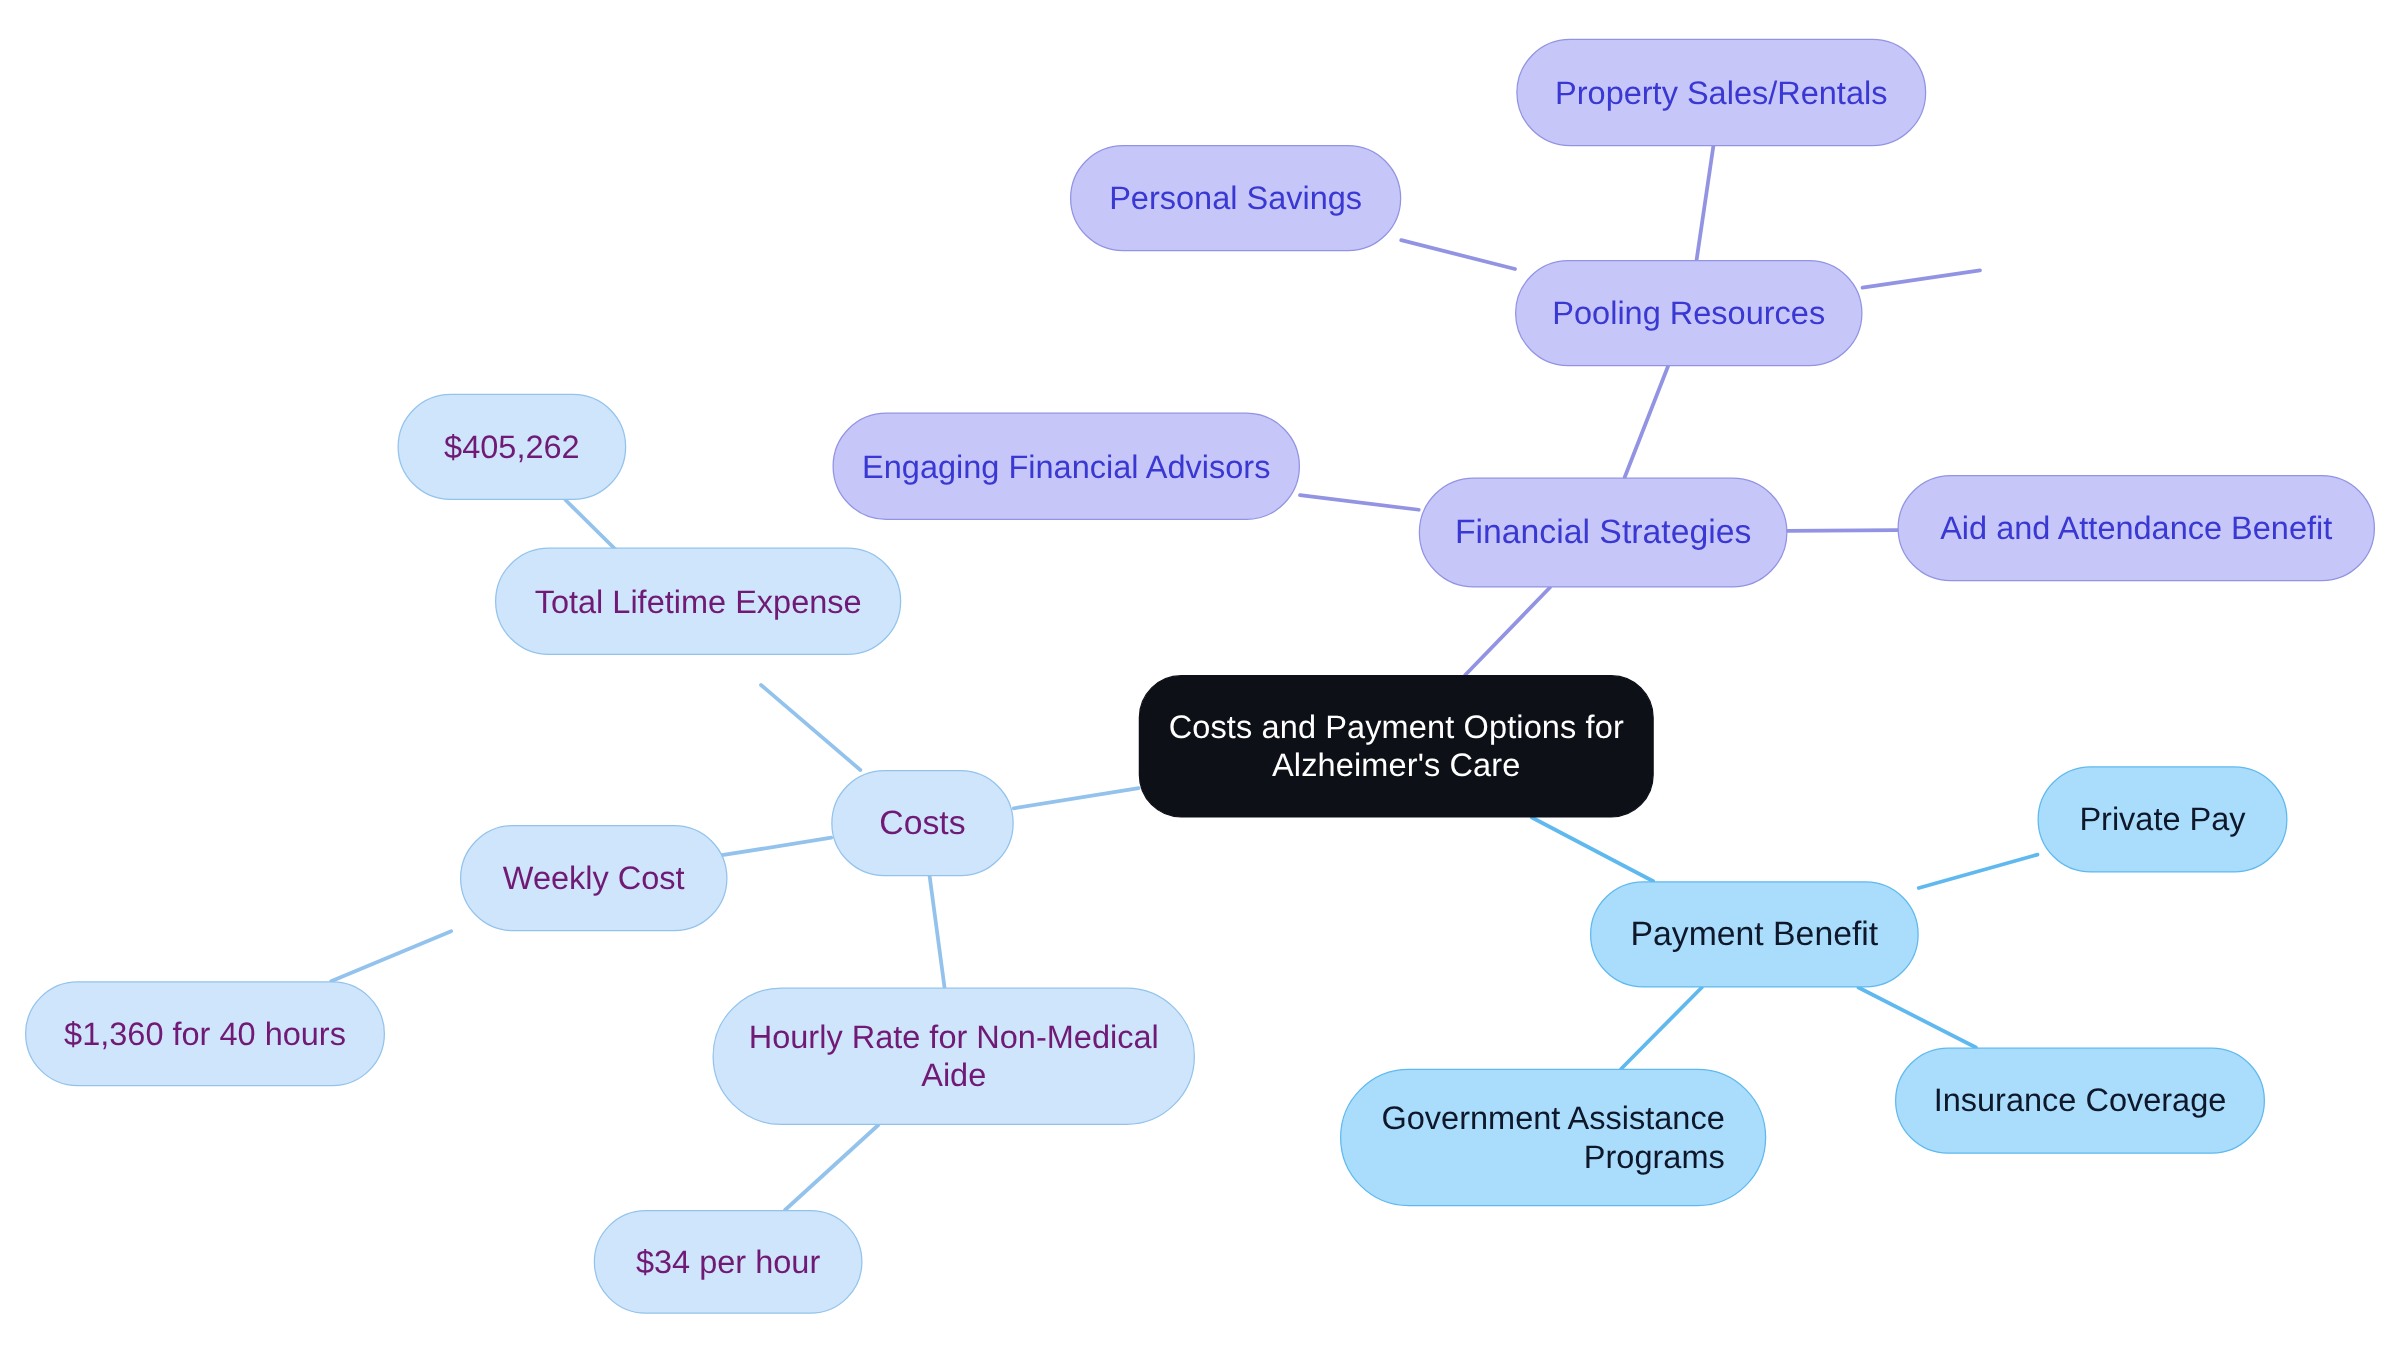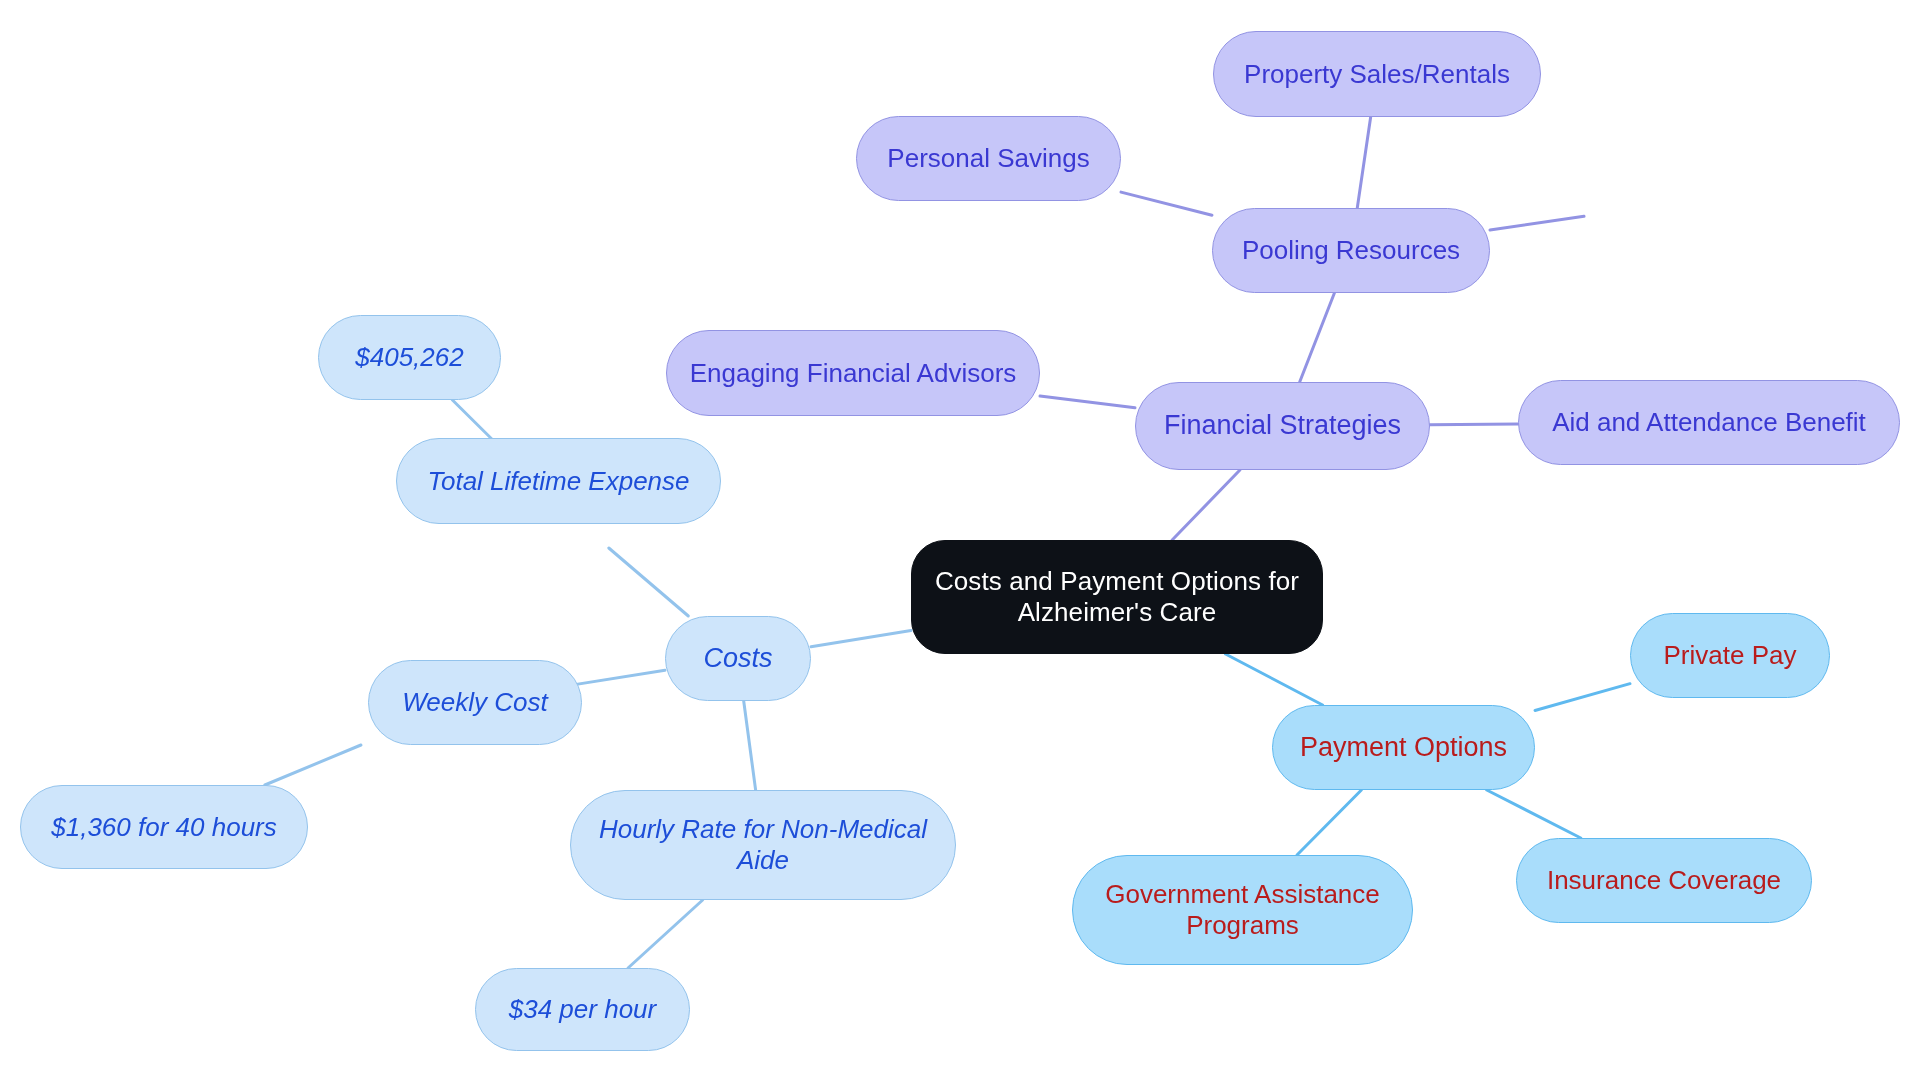--- a/index.html
+++ b/index.html
@@ -48,27 +48,27 @@
     letter-spacing: 0.1px;
   }
   .node.purple {
     background: #c6c6f9;
     border: 1.6px solid #9293e3;
     color: #3a38d2;
   }
   .node.blue {
     background: #cee5fb;
     border: 1.6px solid #93c3ec;
-    color: #1d4ed8;
-    font-style: italic;
+    color: #701a75;
   }
   .node.cyan {
     background: #a9ddfb;
     border: 1.6px solid #5fb9ef;
-    color: #b91c1c;
+    color: #0f172a;
+    text-align: right;
   }
   .node.lvl1 { font-size: 27px; }
   .node.lvl2 { font-size: 26px; }
 </style>
 </head>
 <body>
 
 <div id="mindmap">
   <svg id="edge-layer" width="1920" height="1083" viewBox="0 0 1920 1083">
       <line x1="1172.1666666666667" y1="540" x2="1239.9152046783627" y2="470" stroke="#9293e3" stroke-width="3" stroke-linecap="round"></line>
@@ -99,18 +99,18 @@
     <div class="node purple lvl2" style="left: 666px; top: 330px; width: 374px; height: 86px;"><span>Engaging Financial Advisors</span></div>
     <div class="node blue lvl1" style="left: 665px; top: 616px; width: 146px; height: 85px;"><span>Costs</span></div>
     <div class="node purple lvl2" style="left: 1518px; top: 380px; width: 382px; height: 85px;"><span>Aid and Attendance Benefit</span></div>
     <div class="node blue lvl2" style="left: 396px; top: 438px; width: 325px; height: 86px;"><span>Total Lifetime Expense</span></div>
     <div class="node blue lvl2" style="left: 318px; top: 315px; width: 183px; height: 85px;"><span>$405,262</span></div>
     <div class="node blue lvl2" style="left: 368px; top: 660px; width: 214px; height: 85px; text-align: center;"><span>Weekly Cost</span></div>
     <div class="node blue lvl2" style="left: 20px; top: 785px; width: 288px; height: 84px;"><span>$1,360 for 40 hours</span></div>
     <div class="node blue lvl2" style="left: 570px; top: 790px; width: 386px; height: 110px;"><span>Hourly Rate for Non-Medical
 Aide</span></div>
     <div class="node blue lvl2" style="left: 475px; top: 968px; width: 215px; height: 83px;"><span>$34 per hour</span></div>
-    <div class="node cyan lvl1" style="left: 1272px; top: 705px; width: 263px; height: 85px;"><span>Payment Options</span></div>
+    <div class="node cyan lvl1" style="left: 1272px; top: 705px; width: 263px; height: 85px;"><span>Payment Benefit</span></div>
     <div class="node cyan lvl2" style="left: 1630px; top: 613px; width: 200px; height: 85px;"><span>Private Pay</span></div>
     <div class="node cyan lvl2" style="left: 1516px; top: 838px; width: 296px; height: 85px;"><span>Insurance Coverage</span></div>
     <div class="node cyan lvl2" style="left: 1072px; top: 855px; width: 341px; height: 110px;"><span>Government Assistance
 Programs</span></div>
   </div>
 
 </body></html>

